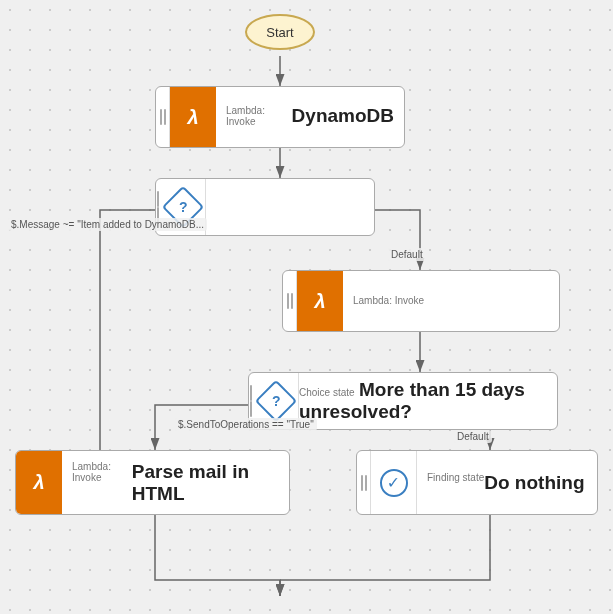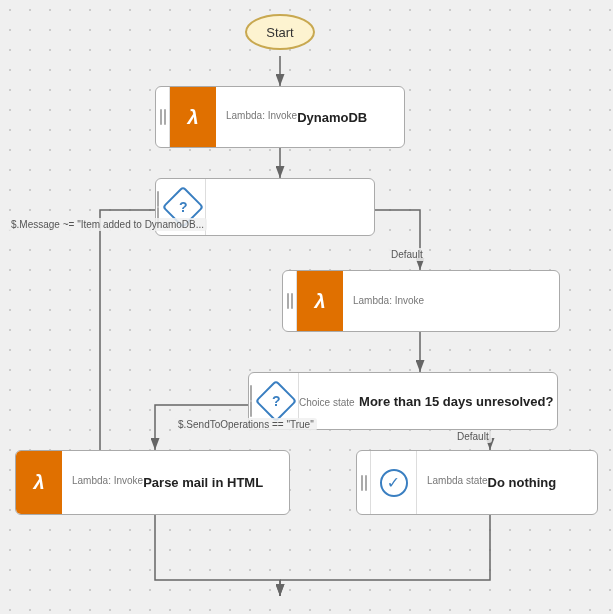--- a/index.html
+++ b/index.html
@@ -78,21 +78,21 @@
       justify-content: center;
     }
 
     .label-sub {
       font-size: 10px;
       color: #777;
       margin-bottom: 2px;
     }
 
     .label-main {
-      font-size: 13px;
+      font-size: 19px;
       font-weight: 600;
       color: #222;
     }
 
     
     .lambda-icon {
       color: white;
       font-size: 20px;
       font-weight: bold;
       font-style: italic;
@@ -284,21 +284,21 @@
 
   <div class="task-node" style="left:356px; top:450px; width:242px; height:65px;">
     <div class="pause-lines">
       <div class="pause-bar"></div>
       <div class="pause-bar"></div>
     </div>
     <div class="succeed-icon-box">
       <div class="succeed-circle">✓</div>
     </div>
     <div class="label-box">
-      <span class="label-sub">Lambda state</span>
+      <span class="label-sub">Finding state</span>
       <span class="label-main">Do nothing</span>
     </div>
   </div>
 
 
   <div class="edge-label" style="left:8px; top:218px;">
     <span>$.Message ~= "Item added to DynamoDB...</span>
   </div>
 
   <div class="edge-label" style="left:388px; top:248px;">

